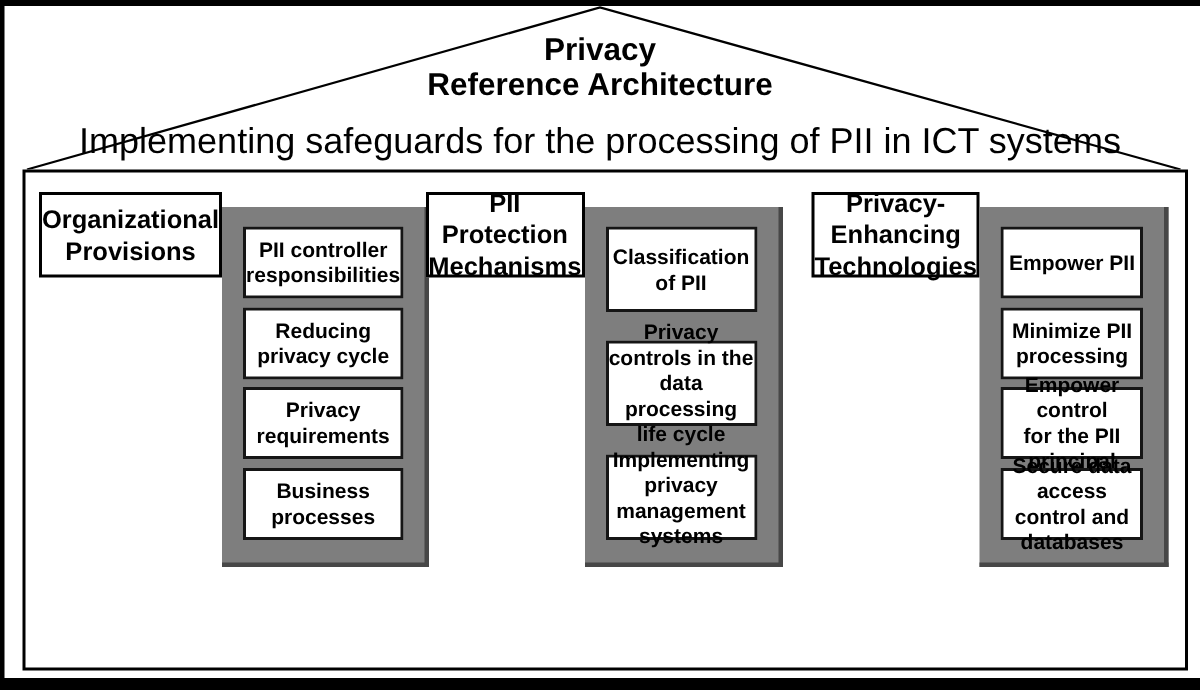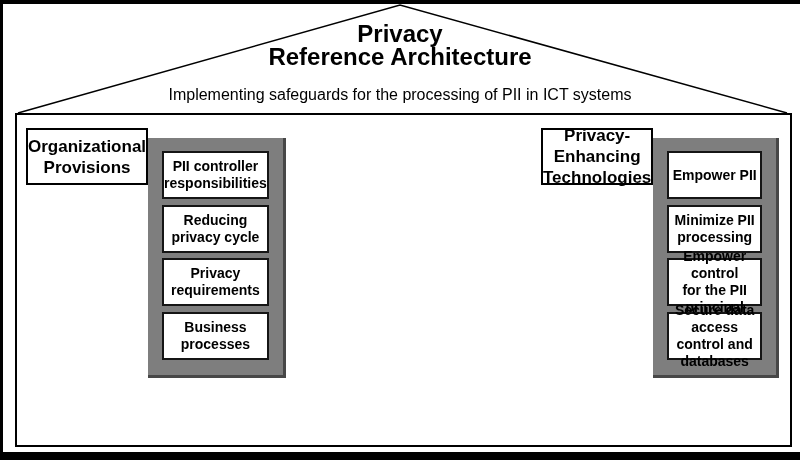--- a/index.html
+++ b/index.html
@@ -15,32 +15,32 @@
   .bar-bottom { position: absolute; left: 0; bottom: 0; width: 800px; height: 8px; background: #000; }
   .bar-left   { position: absolute; left: 0; top: 0;    width: 3px;  height: 460px; background: #000; }
 
   .roof-svg { position: absolute; left: 0; top: 0; width: 800px; height: 120px; display: block; }
 
   .diagram-title {
     position: absolute;
     left: 0; top: 22px;
     width: 800px;
     text-align: center;
-    font-size: 24px;
+    font-size: 21px;
     font-weight: bold;
     line-height: 23px;
     color: #000;
     white-space: pre-line;
   }
   .diagram-subtitle {
     position: absolute;
     left: 0; top: 84px;
     width: 800px;
     text-align: center;
-    font-size: 16px;
+    font-size: 24px;
     font-weight: normal;
     line-height: 22px;
     color: #000;
   }
 
   .body-box {
     position: absolute;
     left: 15px; top: 113px;
     width: 777px; height: 334px;
     box-sizing: border-box;
@@ -122,20 +122,31 @@
       <div class="column-header">Organizational
 Provisions</div>
       <div class="column-panel">
         <div class="panel-item item-h48">PII controller responsibilities</div>
         <div class="panel-item item-h48">Reducing privacy cycle</div>
         <div class="panel-item item-h48">Privacy requirements</div>
         <div class="panel-item item-h48">Business processes</div>
       </div>
     </div>
 
+    <div class="column">
+      <div class="column-header">PII Protection
+Mechanisms</div>
+      <div class="column-panel">
+        <div class="panel-item item-h57">Classification of PII</div>
+        <div class="panel-item item-h57">Privacy controls in the
+data processing life cycle</div>
+        <div class="panel-item item-h57">Implementing privacy
+management systems</div>
+      </div>
+    </div>
 
     <div class="column">
       <div class="column-header">Privacy-Enhancing
 Technologies</div>
       <div class="column-panel">
         <div class="panel-item item-h48">Empower PII</div>
         <div class="panel-item item-h48">Minimize PII processing</div>
         <div class="panel-item item-h48">Empower control
 for the PII principal</div>
         <div class="panel-item item-h48">Secure data access

